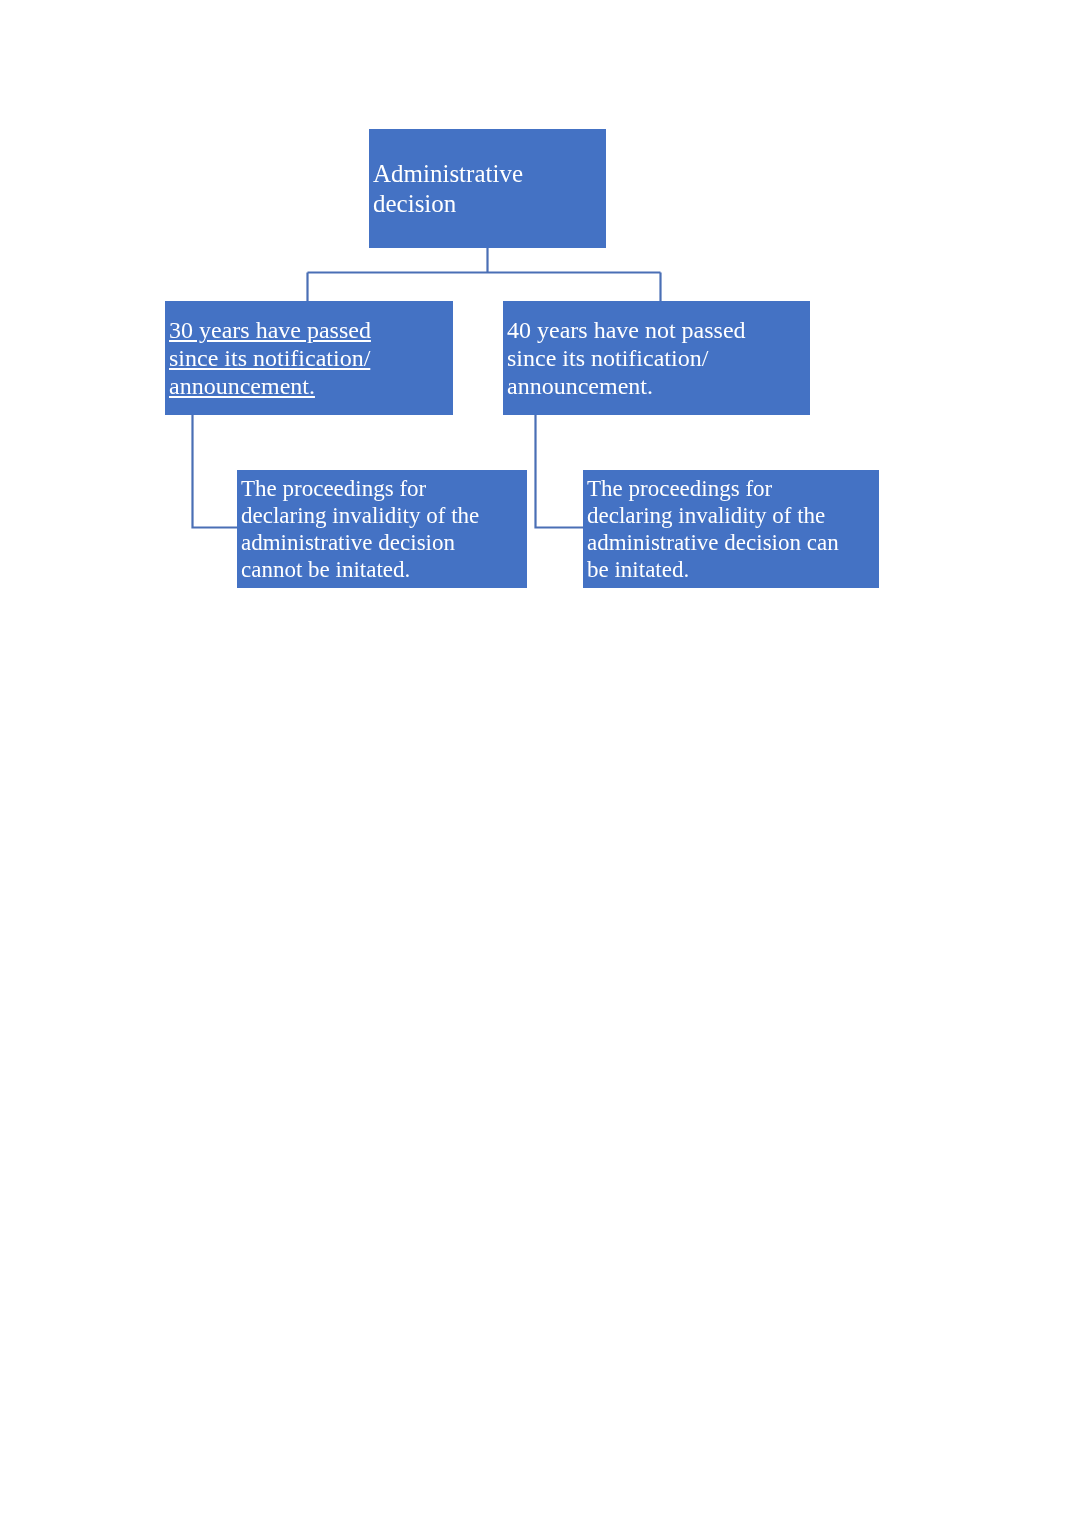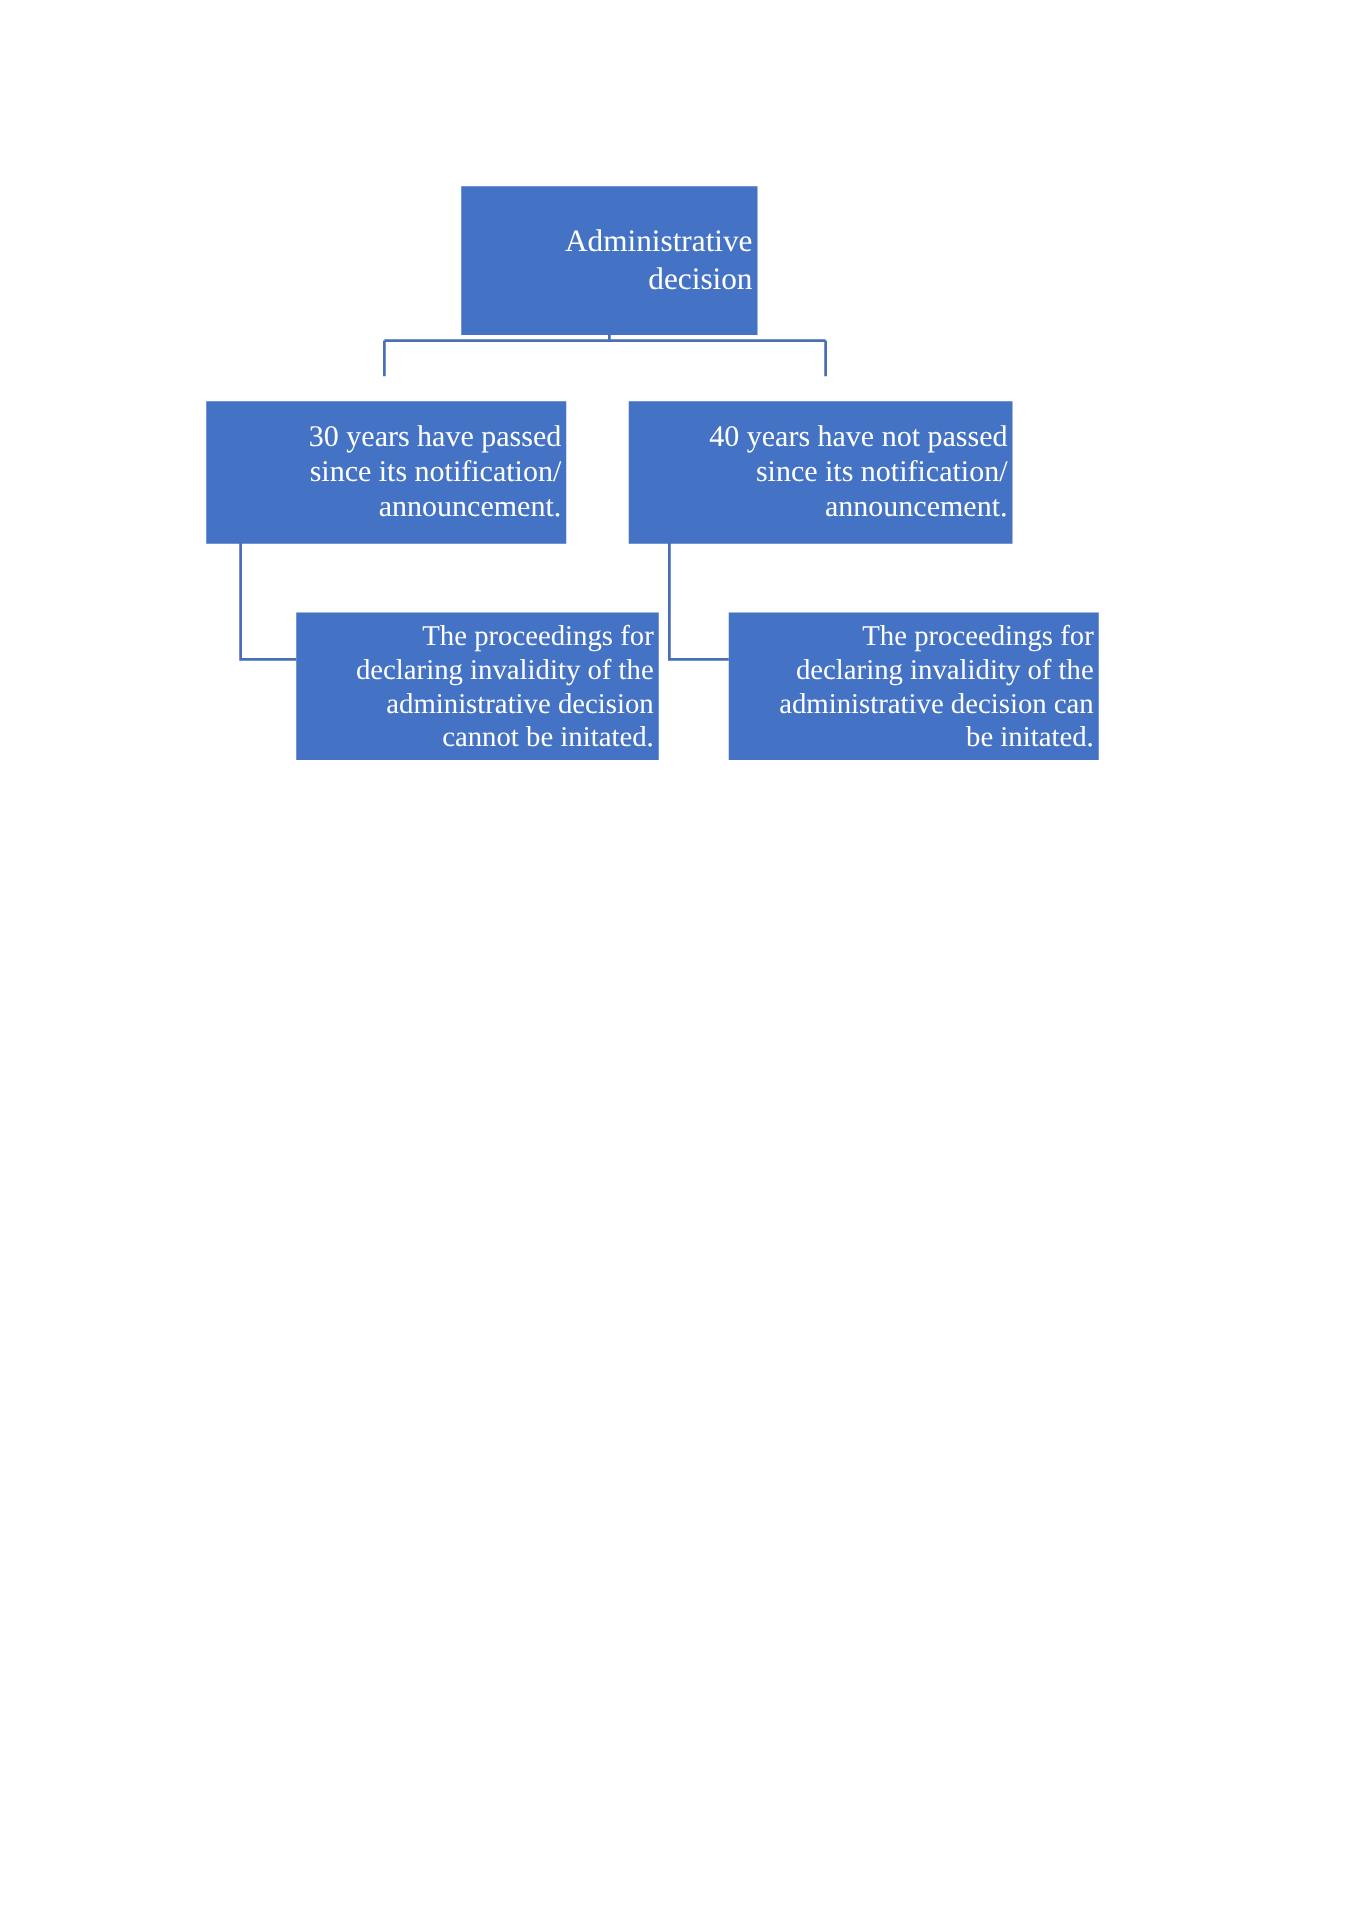--- a/index.html
+++ b/index.html
@@ -33,26 +33,25 @@
   }
 
   
   .node {
     position: absolute;
     z-index: 2;
     box-sizing: border-box;
     display: flex;
     align-items: center;
     justify-content: center;
-    text-align: right;
+    text-align: left;
     color: #ffffff;
     background: #4472C4;
     line-height: 1.18;
     padding: 2px 4px;
-    margin-top: 20px;
     -webkit-font-smoothing: antialiased;
   }
   .node .label {
     display: block;
     white-space: pre-line;
     width: 100%;
   }
 
   
   #node-root {
@@ -63,20 +62,21 @@
     font-size: 25px;
   }
 
   
   #node-passed {
     left: 165px;
     top: 301px;
     width: 288px;
     height: 114px;
     font-size: 24px;
+    text-decoration: underline;
   }
   #node-not-passed {
     left: 503px;
     top: 301px;
     width: 307px;
     height: 114px;
     font-size: 24px;
   }
 
   

